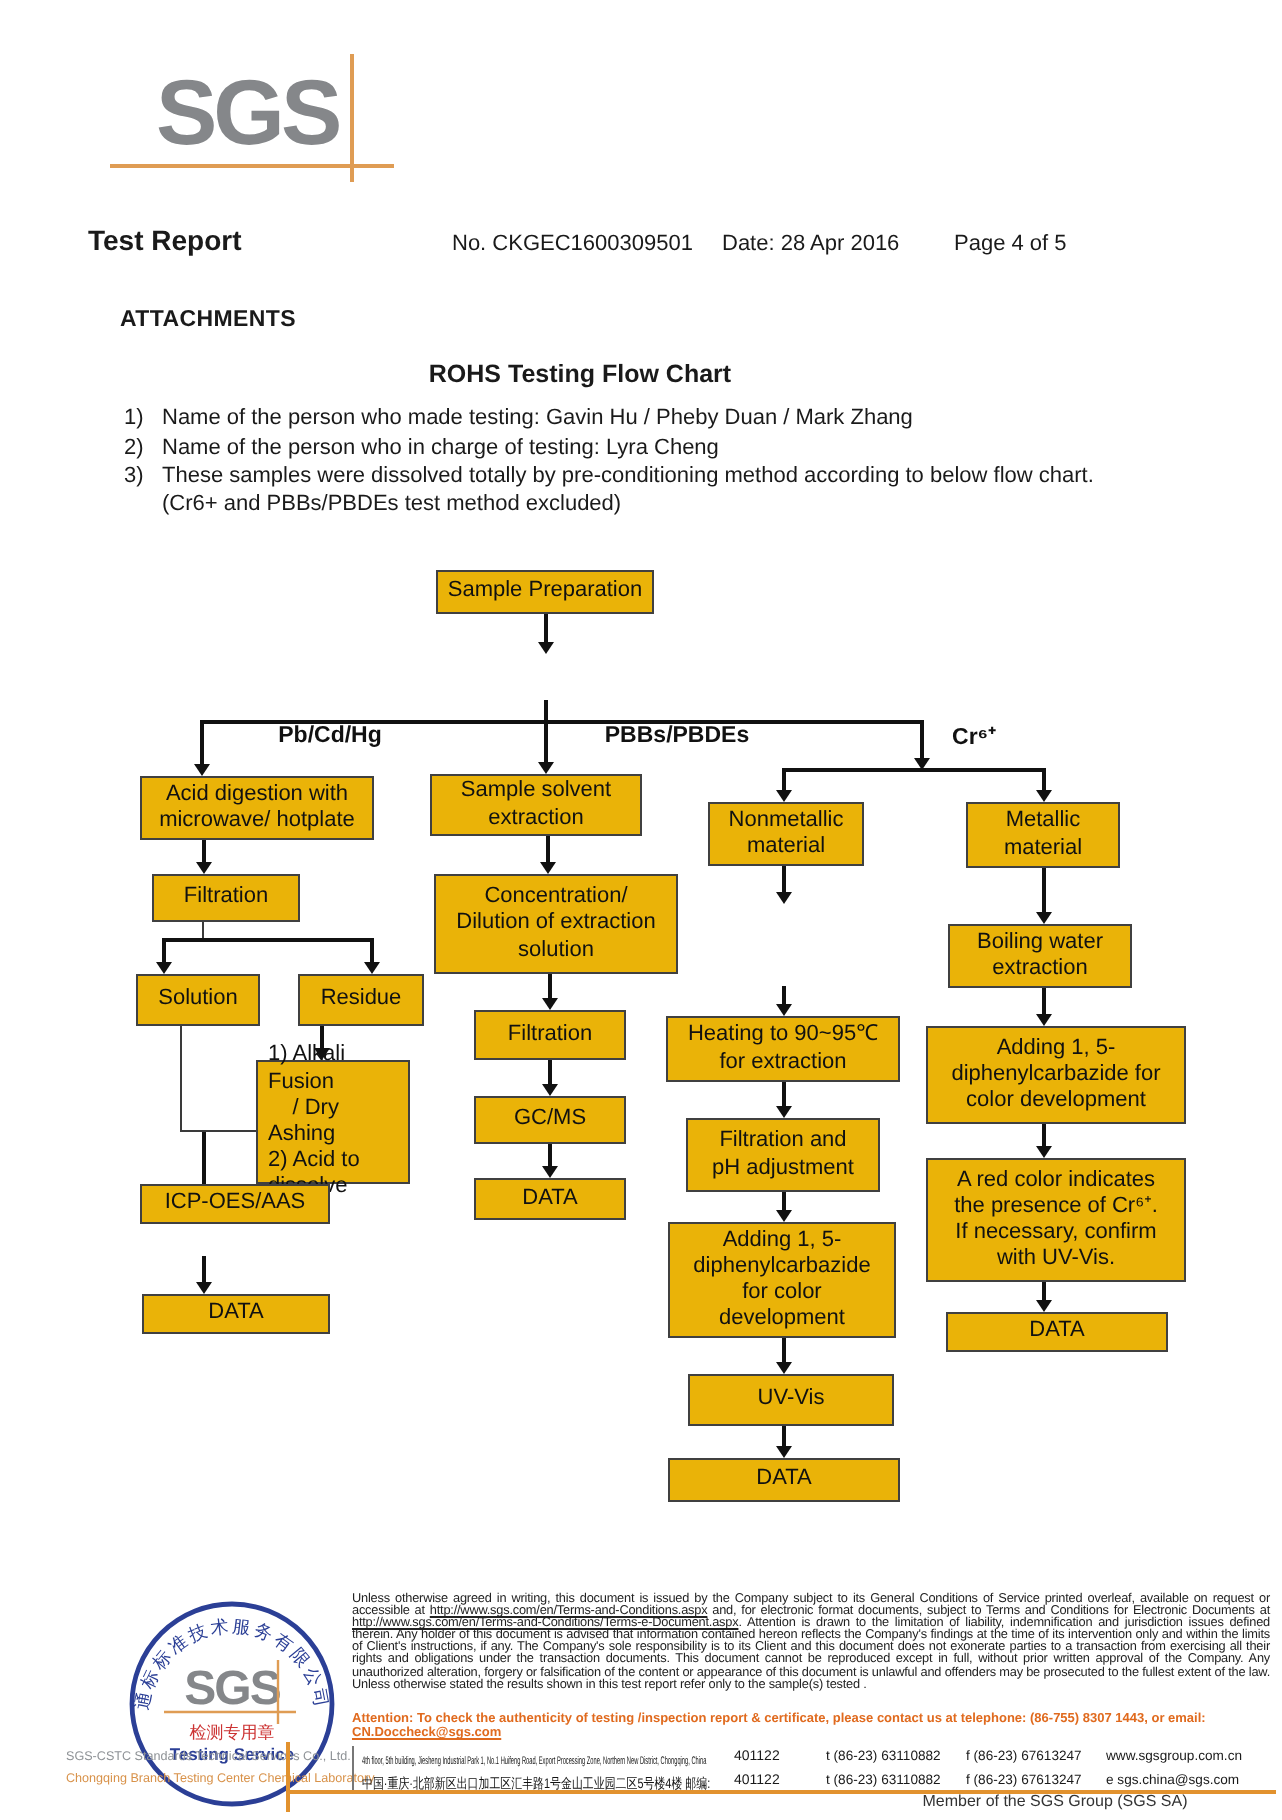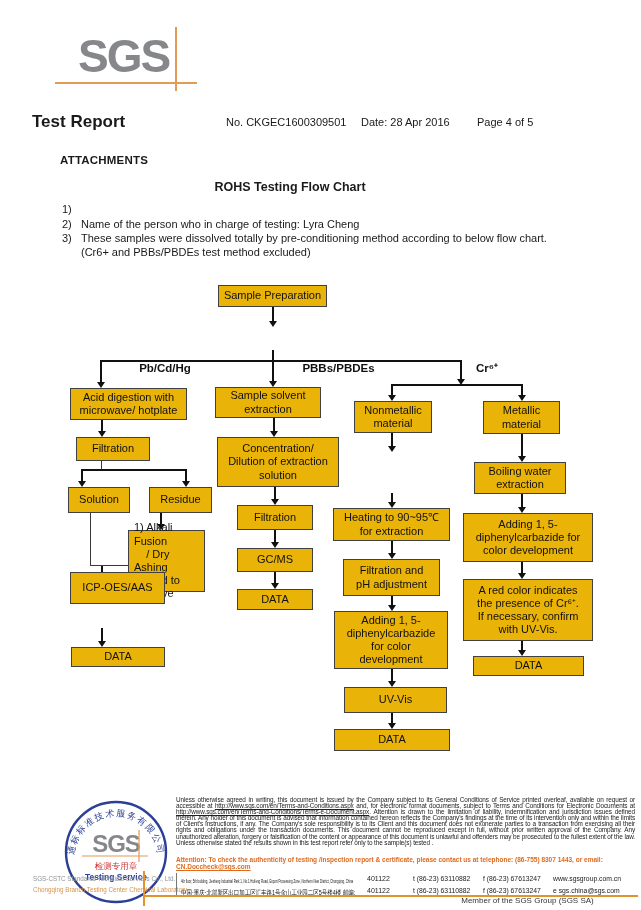--- a/index.html
+++ b/index.html
@@ -3,21 +3,21 @@
 <meta charset="utf-8">
 <style>
   html,body{margin:0;padding:0;background:#e8e8e8;}
   .page{position:relative;width:641px;height:910px;background:#ffffff;margin:0 auto;
         font-family:"Liberation Sans",sans-serif;color:#1a1a1a;overflow:hidden;}
   
   .logo-sgs{position:absolute;left:78px;top:30px;font-size:46px;font-weight:bold;
             color:#85878a;letter-spacing:-2px;line-height:52px;}
   .logo-hline{position:absolute;left:55px;top:82px;width:142px;height:2px;background:#df9c54;}
   .logo-vline{position:absolute;left:175px;top:27px;width:2px;height:64px;background:#df9c54;}
-  .tr-title{position:absolute;left:32px;top:112px;font-size:17px;font-weight:bold;}
+  .tr-title{position:absolute;left:44px;top:112px;font-size:14px;font-weight:bold;}
   .tr-no{position:absolute;left:226px;top:116px;font-size:11px;}
   .tr-date{position:absolute;left:361px;top:116px;font-size:11px;}
   .tr-page{position:absolute;left:477px;top:116px;font-size:11px;}
   .attach{position:absolute;left:60px;top:154px;font-size:11.5px;font-weight:bold;letter-spacing:.2px;}
   .fc-title{position:absolute;left:30px;top:180px;width:520px;text-align:center;
             font-size:12.5px;font-weight:bold;}
   .notes{position:absolute;left:62px;top:203px;width:520px;font-size:11px;line-height:13.5px;}
   .note{display:flex;margin-bottom:1px;}
   .note .n{width:19px;flex:none;}
   .note .t{white-space:pre-line;}
@@ -74,20 +74,21 @@
   <div class="tr-title">Test Report</div>
   <div class="tr-no">No. CKGEC1600309501</div>
   <div class="tr-date">Date: 28 Apr 2016</div>
   <div class="tr-page">Page 4 of 5</div>
 
   <div class="attach">ATTACHMENTS</div>
   <div class="fc-title">ROHS Testing Flow Chart</div>
   <div class="notes">
     <div class="note">
       <span class="n">1)</span>
+      <span class="t">Name of the person who made testing: Gavin Hu / Pheby Duan / Mark Zhang</span>
     </div>
     <div class="note">
       <span class="n">2)</span>
       <span class="t">Name of the person who in charge of testing: Lyra Cheng</span>
     </div>
     <div class="note">
       <span class="n">3)</span>
       <span class="t">These samples were dissolved totally by pre-conditioning method according to below flow chart.
 (Cr6+ and PBBs/PBDEs test method excluded)</span>
     </div>
@@ -120,21 +121,21 @@
   <div class="fb" style="left:68px;top:487px;width:62px;height:26px">Solution</div>
   <div class="fb" style="left:149px;top:487px;width:63px;height:26px">Residue</div>
   <i class="va" style="left:160px;top:513px;height:11px"></i>
   <div class="fb left" style="left:128px;top:530px;width:77px;height:62px">1) Alkali Fusion
 &nbsp;&nbsp;&nbsp;&nbsp;/ Dry Ashing
 2) Acid to
 dissolve</div>
   <i class="vlt" style="left:90px;top:513px;height:53px"></i>
   <i class="hlt" style="left:90px;top:565px;width:38px"></i>
   <i class="va" style="left:101px;top:566px;height:32px"></i>
-  <div class="fb" style="left:70px;top:572px;width:95px;height:32px">ICP-OES/AAS</div>
+  <div class="fb" style="left:70px;top:592px;width:95px;height:20px">ICP-OES/AAS</div>
   <i class="va" style="left:101px;top:628px;height:13px"></i>
   <div class="fb" style="left:71px;top:647px;width:94px;height:20px">DATA</div>
 
   <div class="fb" style="left:215px;top:387px;width:106px;height:31px">Sample solvent
 extraction</div>
   <i class="va" style="left:273px;top:418px;height:13px"></i>
   <div class="fb" style="left:217px;top:437px;width:122px;height:50px">Concentration/
 Dilution of extraction
 solution</div>
   <i class="va" style="left:274px;top:487px;height:12px"></i>

